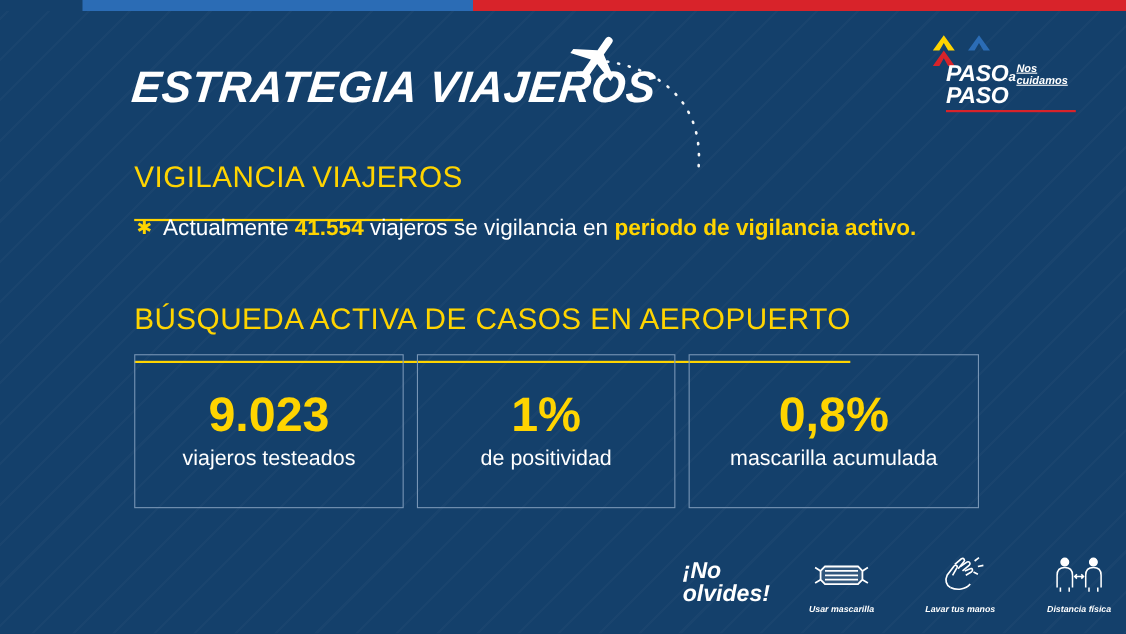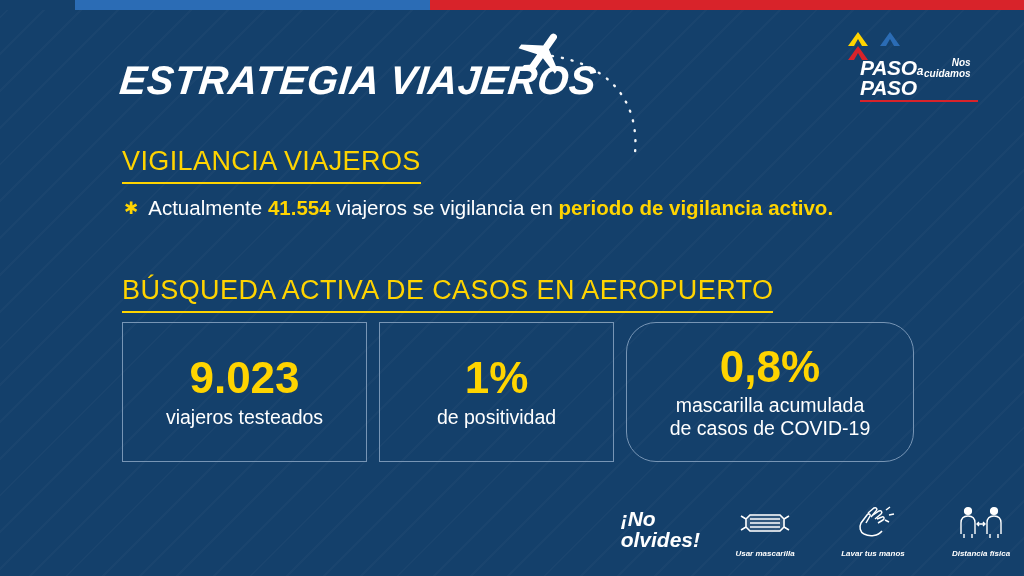--- a/index.html
+++ b/index.html
@@ -100,38 +100,39 @@
   }
   .logo-sub {
     position: absolute;
     left: 92px;
     top: 30px;
     font-size: 10px;
     font-weight: bold;
     font-style: italic;
     color: #ffffff;
     line-height: 1.05;
-    text-align: right;
+    text-align: left;
+    text-decoration: underline;
   }
   .logo-underline {
     position: absolute;
     left: 28px;
     top: 72px;
     width: 118px;
     height: 2px;
     background: #d8232a;
   }
 
   
   .sec-head {
     position: absolute;
     color: #ffd400;
     font-size: 27px;
     letter-spacing: 0.4px;
-    padding-bottom: 5px;
+    padding-bottom: 22px;
     border-bottom: 2px solid #ffd400;
   }
   #sec-vigilancia { left: 122px; top: 146px; }
   #sec-busqueda   { left: 122px; top: 275px; }
 
   
   .bullet-line {
     position: absolute;
     left: 124px;
     top: 196px;
@@ -163,21 +164,21 @@
     box-sizing: border-box;
     height: 140px;
     display: flex;
     flex-direction: column;
     align-items: center;
     justify-content: center;
     padding: 0 14px;
   }
   #stat-box-0 { width: 245px; }
   #stat-box-1 { width: 235px; }
-  #stat-box-2 { width: 288px; border-radius: 30px; }
+  #stat-box-2 { width: 264px; }
   .stat-value {
     color: #ffd400;
     font-weight: bold;
     font-size: 44px;
     line-height: 1.05;
     margin-bottom: 4px;
   }
   .stat-label {
     color: #ffffff;
     font-size: 19.5px;
@@ -286,21 +287,20 @@
     <div class="stat-label">viajeros testeados</div>
   </div>
   <div class="stat-box" id="stat-box-1">
     <div class="stat-value">1%</div>
     <div class="stat-label">de positividad</div>
   </div>
   <div class="stat-box" id="stat-box-2">
     <div class="stat-value">0,8%</div>
     <div class="stat-label">
       <div>mascarilla acumulada</div>
-      <div>de casos de COVID-19</div>
     </div>
   </div>
 </div>
 
 <div class="footer">
   <div class="footer-title">
     <div>¡No</div>
     <div>olvides!</div>
   </div>
 

